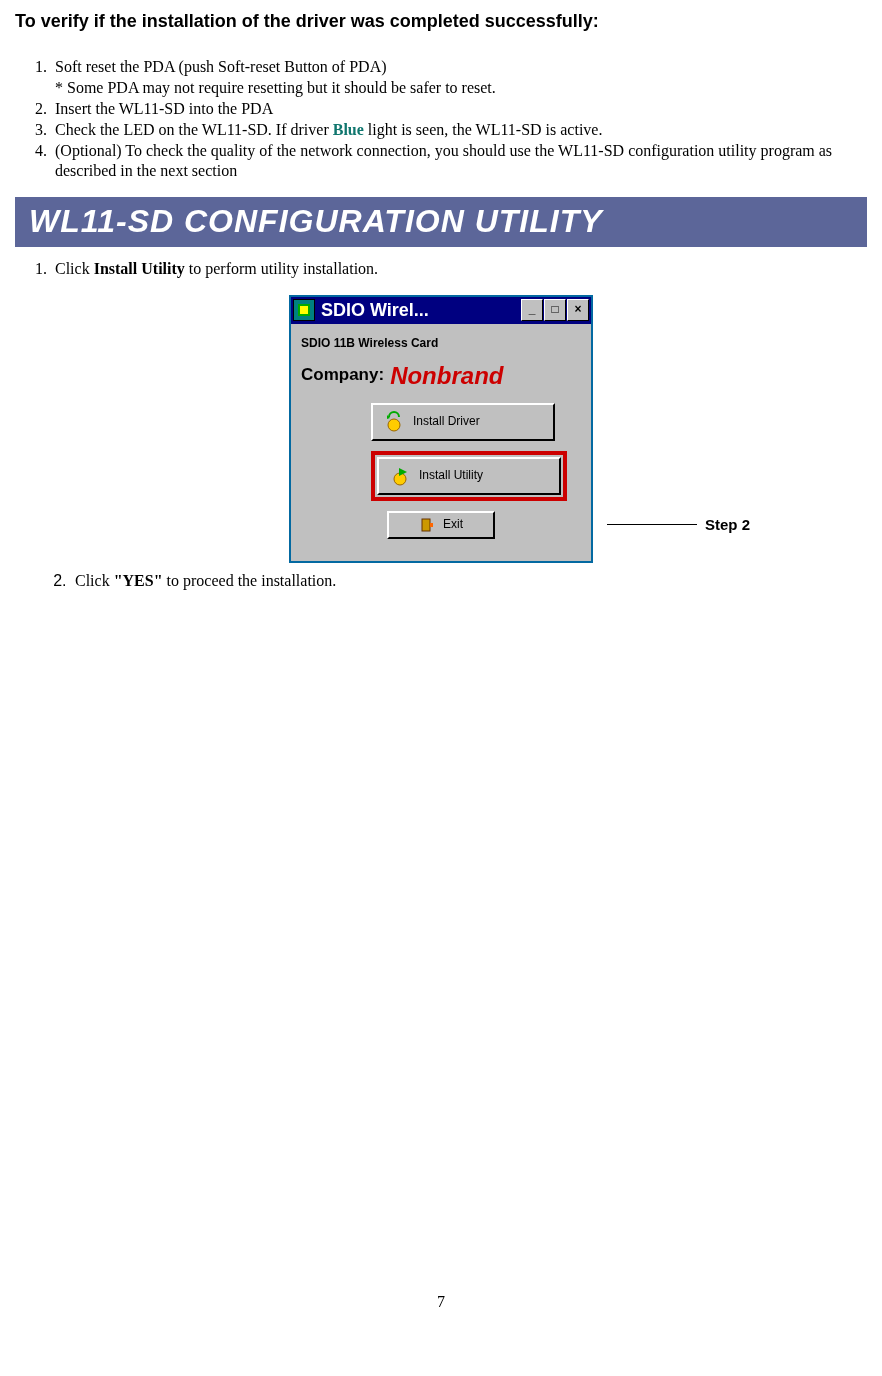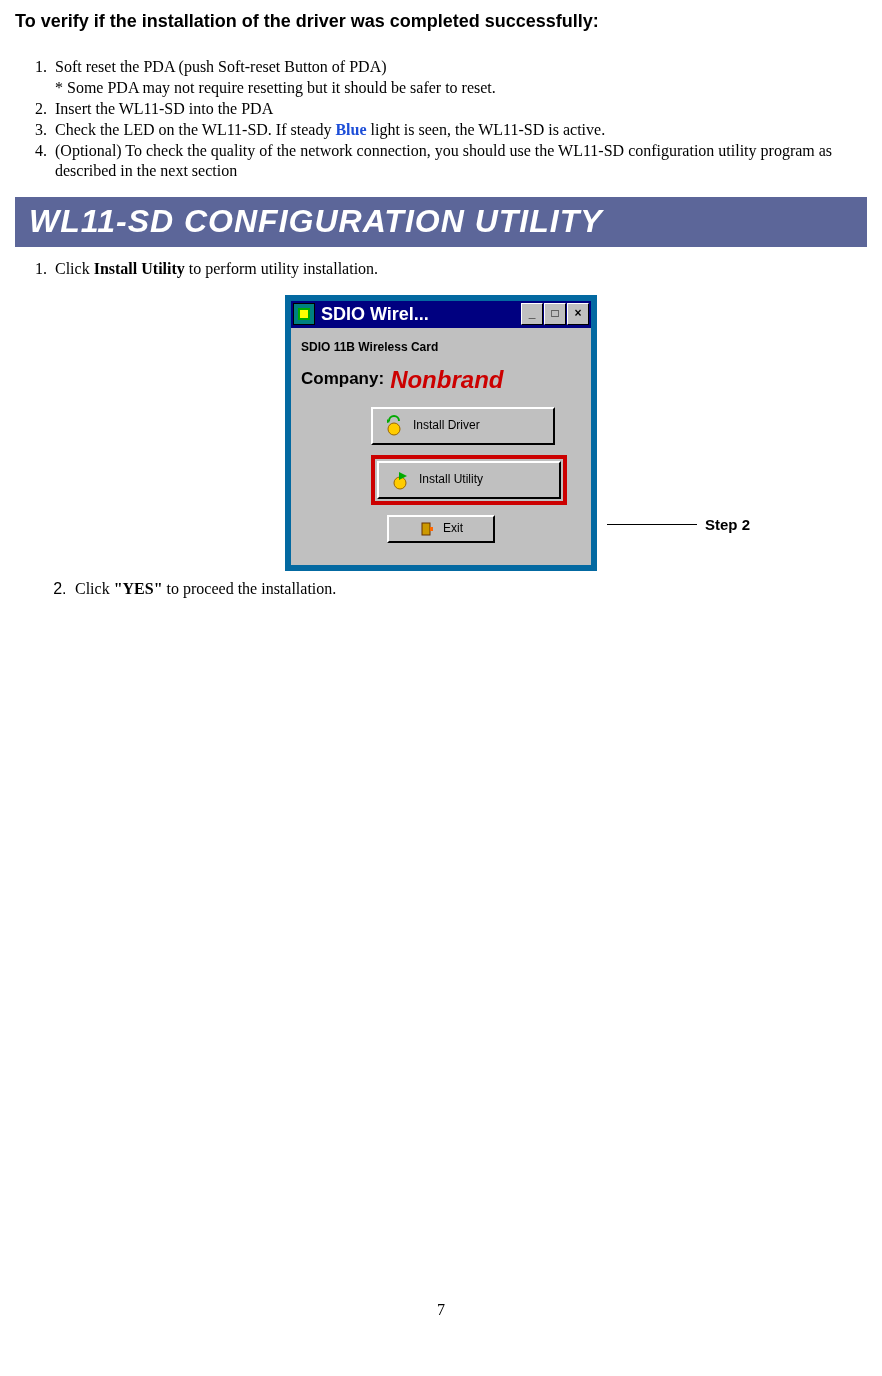--- a/index.html
+++ b/index.html
@@ -17,21 +17,21 @@
       margin-bottom: 24px;
     }
     .ol-list {
       margin: 0 0 15px 0;
       padding-left: 36px;
     }
     .ol-list li {
       padding-left: 4px;
     }
     .blue-text {
-      color: #1d4ed8;
+      color: #0f766e;
       font-weight: bold;
     }
     .section-header {
       background-color: #5C6699;
       color: white;
       font-family: Verdana, Arial, sans-serif;
       font-size: 32px;
       font-weight: bold;
       letter-spacing: 1px;
       padding: 4px 14px;
@@ -39,21 +39,21 @@
       font-style: italic;
     }
     .figure-area {
       text-align: center;
       margin: 8px 0;
       position: relative;
     }
     .screenshot {
       display: inline-block;
       width: 300px;
-      border: 6px solid #0369a1;
+      border: 2px solid #0369a1;
       background: #C0C0C0;
       font-family: Arial, sans-serif;
       position: relative;
     }
     .titlebar {
       background: #000080;
       color: white;
       display: flex;
       align-items: center;
       padding: 2px;
@@ -177,21 +177,21 @@
 
 <div class="heading">To verify if the installation of the driver was completed successfully:</div>
 
 <ol class="ol-list">
   <li>
     <span>Soft reset the PDA (push Soft-reset Button of PDA)</span><br>
     <span>* Some PDA may not require resetting but it should be safer to reset.</span>
   </li>
   <li>Insert the WL11-SD into the PDA</li>
   <li>
-    <span>Check the LED on the WL11-SD. If steady </span><span class="blue-text">Blue</span><span> light is seen, the WL11-SD is active.</span>
+    <span>Check the LED on the WL11-SD. If driver </span><span class="blue-text">Blue</span><span> light is seen, the WL11-SD is active.</span>
   </li>
   <li>(Optional) To check the quality of the network connection, you should use the WL11-SD configuration utility program as described in the next section</li>
 </ol>
 
 <div class="section-header">WL11-SD CONFIGURATION UTILITY</div>
 
 <ol class="ol-list">
   <li>
     <span>Click </span><span class="bold">Install Utility</span><span> to perform utility installation.</span>
   </li>

